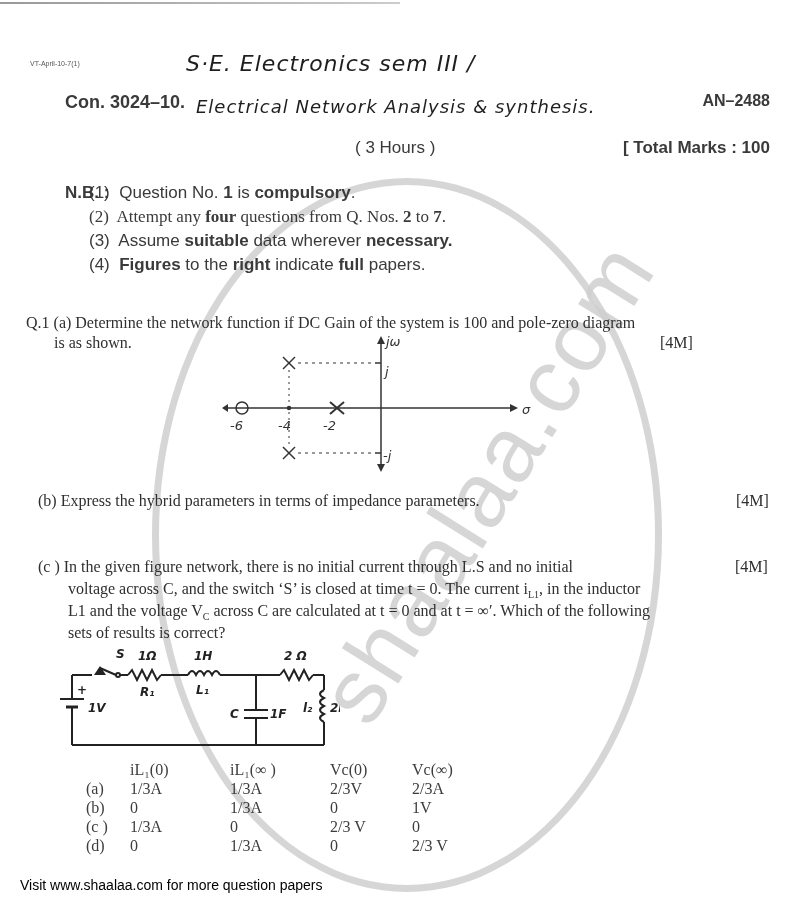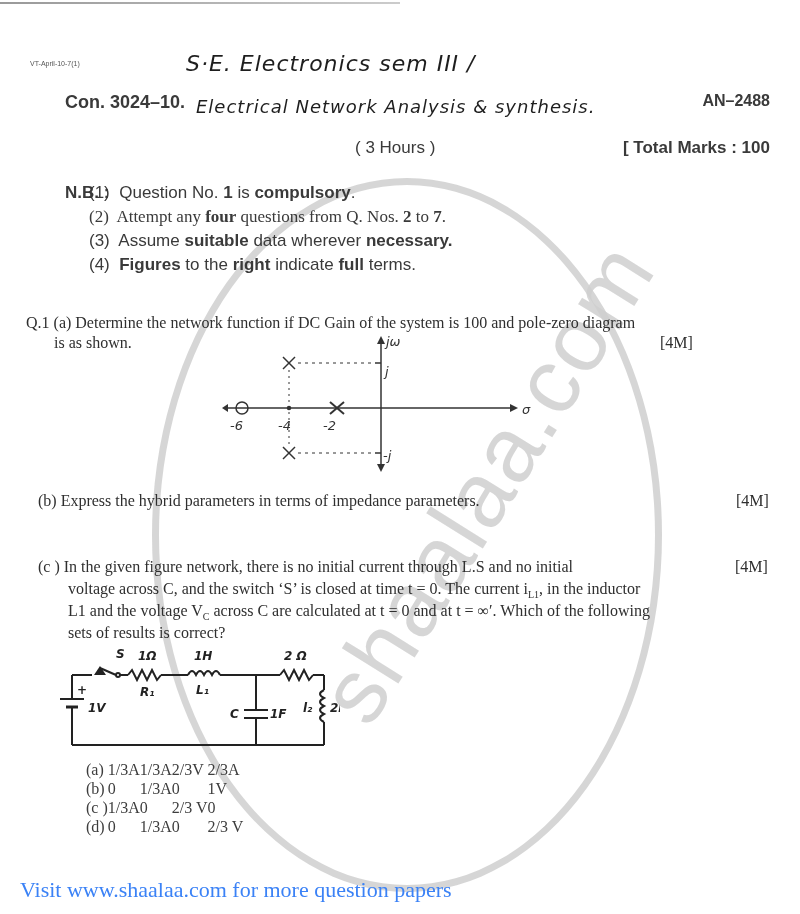--- a/index.html
+++ b/index.html
@@ -13,21 +13,21 @@
 
   .watermark-circle { position:absolute; left:152px; top:178px; width:496px; height:700px; border:7px solid #cfcfcf; border-radius:50%; opacity:.85; }
   .watermark-text { position:absolute; left:215px; top:430px; font-family:"Liberation Sans", sans-serif; font-size:92px; color:#d0d0d0; transform:rotate(-58deg); transform-origin:center; opacity:.85; letter-spacing:2px; }
 
   .nb-row { font-size:17px; color:#3a3a3a; }
   .q-text { font-size:16px; color:#2f2f2f; }
   .mark { font-size:16px; color:#2f2f2f; }
 
   table.opts { position:absolute; left:86px; top:760px; border-collapse:collapse; font-family:"Liberation Serif", serif; font-size:16px; color:#3d3d3d; }
   table.opts td, table.opts th { padding:0; height:19px; font-weight:normal; text-align:left; }
-  .footer { font-size:22px; color:#3b82f6;font-family:Liberation Serif, serif; }
+  .footer { font-size:14px; color:#000000; }
 </style>
 </head>
 <body>
 
 <div class="topline"></div>
 
 <div class="watermark-circle"></div>
 <div class="watermark-text">shaalaa.com</div>
 
 <div class="abs hand" style="left:186px;top:10px;font-size:22px;">S·E. Electronics sem III /</div>
@@ -48,21 +48,21 @@
 <div class="abs sans nb-row" style="left:89px;top:207px;font-family:Liberation Serif, serif;">
   <span>(2)</span>&nbsp;
   <span>Attempt any </span><b>four</b><span> questions from Q. Nos. </span><b>2</b><span> to </span><b>7</b><span>.</span>
 </div>
 <div class="abs sans nb-row" style="left:89px;top:231px;">
   <span>(3)</span>&nbsp;
   <span>Assume </span><b>suitable</b><span> data wherever </span><b>necessary.</b>
 </div>
 <div class="abs sans nb-row" style="left:89px;top:255px;">
   <span>(4)</span>&nbsp;
-  <b>Figures</b><span> to the </span><b>right</b><span> indicate </span><b>full</b><span> terms.</span>
+  <b>Figures</b><span> to the </span><b>right</b><span> indicate </span><b>full</b><span> papers.</span>
 </div>
 
 <div class="abs serif q-text" style="left:26px;top:314px;">Q.1 (a) Determine the network function if DC Gain of the system is 100 and pole-zero diagram</div>
 <div class="abs serif q-text" style="left:54px;top:334px;">is as shown.</div>
 <div class="abs serif mark" style="left:660px;top:334px;">[4M]</div>
 
 <svg class="abs" style="left:220px;top:330px;" width="330" height="145">
   <g stroke="#333" stroke-width="1.5" fill="none">
 
     <line x1="8" y1="78" x2="290" y2="78"></line>
@@ -160,20 +160,27 @@
     <text x="28" y="68">1V</text>
     <text x="170" y="74">C</text>
     <text x="210" y="74">1F</text>
     <text x="243" y="68">l₂</text>
     <text x="270" y="68">2H</text>
   </g>
 </svg>
 
 <table class="opts">
   <tbody>
+      <tr>
+    <th style="width:44px;"></th>
+    <th style="width:100px;">iL₁(0)</th>
+    <th style="width:100px;">iL₁(∞ )</th>
+    <th style="width:82px;">Vc(0)</th>
+    <th style="width:80px;">Vc(∞)</th>
+  </tr>
   <tr>
     <td>(a)</td>
     <td>1/3A</td>
     <td>1/3A</td>
     <td>2/3V</td>
     <td>2/3A</td>
   </tr>
   <tr>
     <td>(b)</td>
     <td>0</td>

